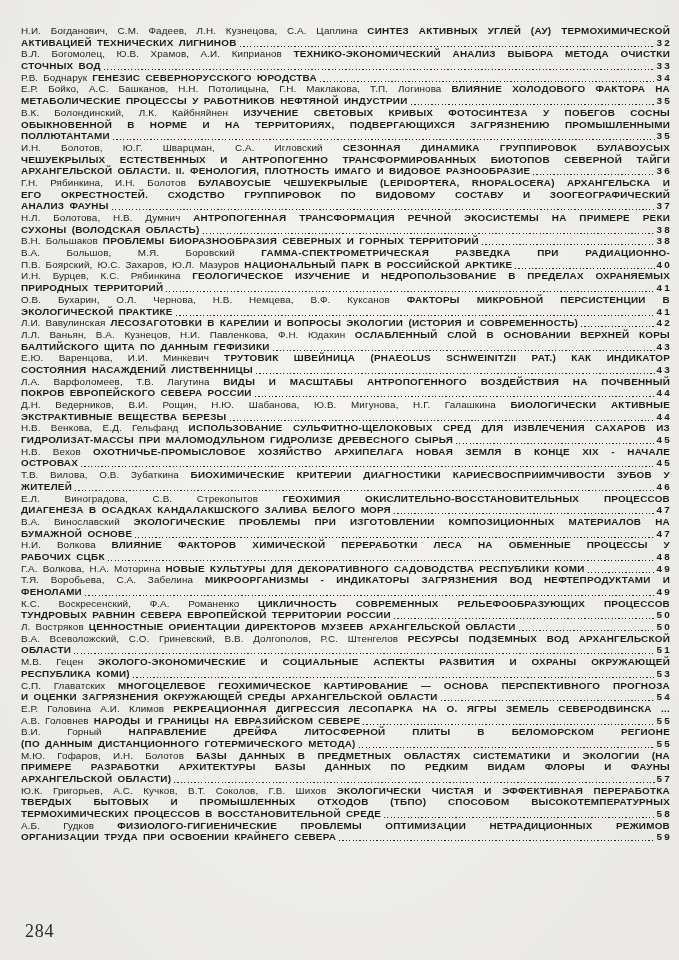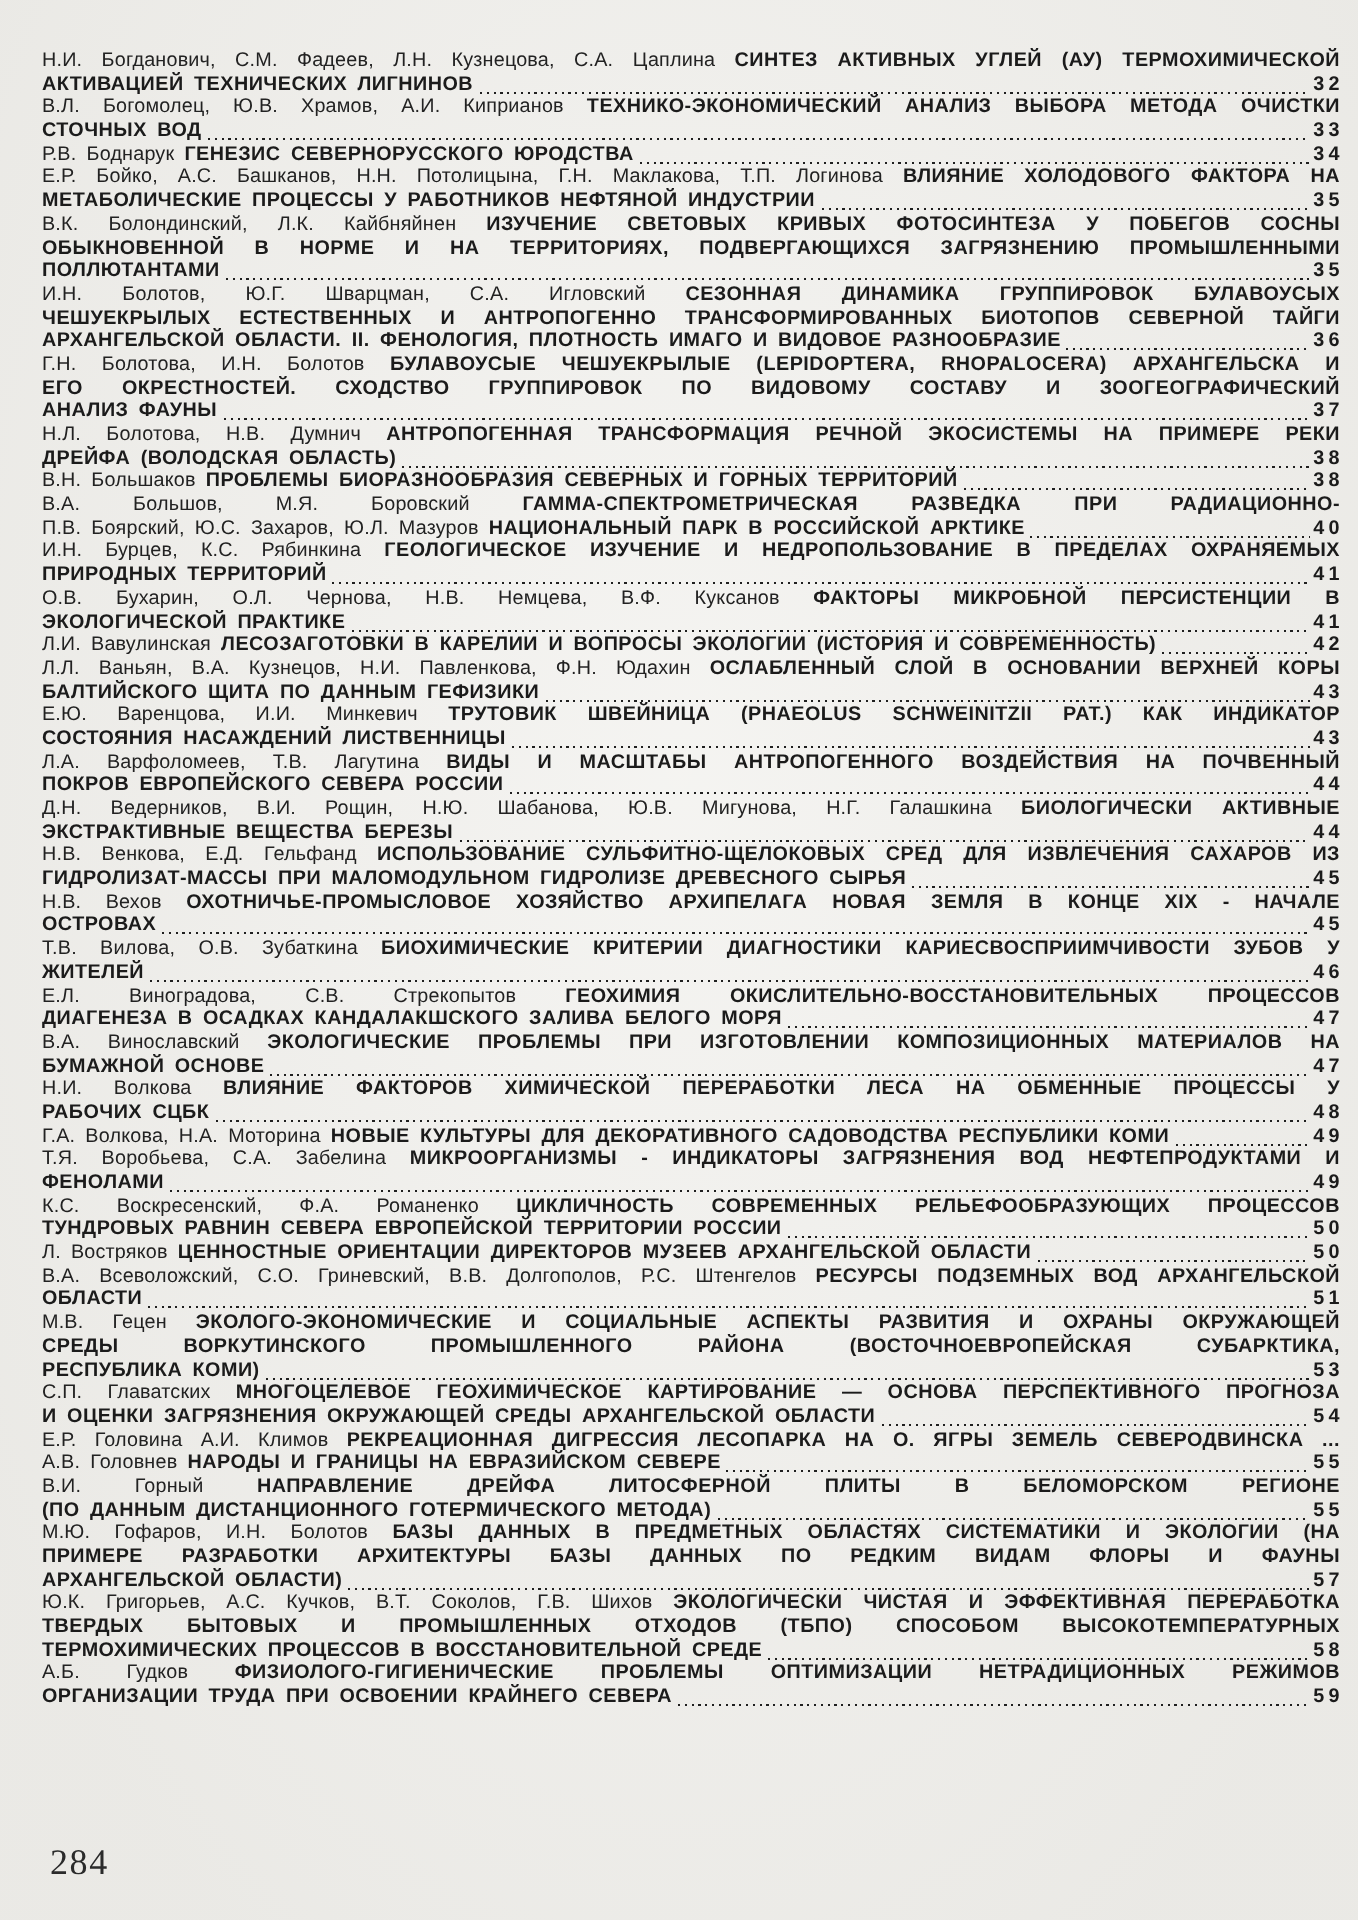--- a/index.html
+++ b/index.html
@@ -101,30 +101,30 @@
         <span class="dots"></span>
         <span class="pagenum">35</span>
       </div>
       <div class="line fill"><span class="seg authors">И.Н. Болотов, Ю.Г. Шварцман, С.А. Игловский </span> <span class="seg title">СЕЗОННАЯ ДИНАМИКА ГРУППИРОВОК БУЛАВОУСЫХ</span></div>
       <div class="line fill"><span class="seg title">ЧЕШУЕКРЫЛЫХ ЕСТЕСТВЕННЫХ И АНТРОПОГЕННО ТРАНСФОРМИРОВАННЫХ БИОТОПОВ СЕВЕРНОЙ ТАЙГИ</span></div>
       <div class="line">
         <span class="seg title">АРХАНГЕЛЬСКОЙ ОБЛАСТИ. II. ФЕНОЛОГИЯ, ПЛОТНОСТЬ ИМАГО И ВИДОВОЕ РАЗНООБРАЗИЕ</span>
         <span class="dots"></span>
         <span class="pagenum">36</span>
       </div>
-      <div class="line fill"><span class="seg authors">Г.Н. Болотова, И.Н. Болотов </span> <span class="seg title">БУЛАВОУСЫЕ ЧЕШУЕКРЫЛЫЕ (LEPIDOPTERA, RHOPALOCERA) АРХАНГЕЛЬСКА И</span></div>
+      <div class="line fill"><span class="seg authors">Г.Н. Рябинкина, И.Н. Болотов </span> <span class="seg title">БУЛАВОУСЫЕ ЧЕШУЕКРЫЛЫЕ (LEPIDOPTERA, RHOPALOCERA) АРХАНГЕЛЬСКА И</span></div>
       <div class="line fill"><span class="seg title">ЕГО ОКРЕСТНОСТЕЙ. СХОДСТВО ГРУППИРОВОК ПО ВИДОВОМУ СОСТАВУ И ЗООГЕОГРАФИЧЕСКИЙ</span></div>
       <div class="line">
         <span class="seg title">АНАЛИЗ ФАУНЫ</span>
         <span class="dots"></span>
         <span class="pagenum">37</span>
       </div>
       <div class="line fill"><span class="seg authors">Н.Л. Болотова, Н.В. Думнич </span> <span class="seg title">АНТРОПОГЕННАЯ ТРАНСФОРМАЦИЯ РЕЧНОЙ ЭКОСИСТЕМЫ НА ПРИМЕРЕ РЕКИ</span></div>
       <div class="line">
-        <span class="seg title">ДРЕЙФА (ВОЛОДСКАЯ ОБЛАСТЬ)</span>
+        <span class="seg title">СУХОНЫ (ВОЛОДСКАЯ ОБЛАСТЬ)</span>
         <span class="dots"></span>
         <span class="pagenum">38</span>
       </div>
       <div class="line">
         <span class="seg authors">В.Н. Большаков </span>
         <span class="seg title">ПРОБЛЕМЫ БИОРАЗНООБРАЗИЯ СЕВЕРНЫХ И ГОРНЫХ ТЕРРИТОРИЙ</span>
         <span class="dots"></span>
         <span class="pagenum">38</span>
       </div>
       <div class="line fill"><span class="seg authors">В.А. Большов, М.Я. Боровский </span> <span class="seg title">ГАММА-СПЕКТРОМЕТРИЧЕСКАЯ РАЗВЕДКА ПРИ РАДИАЦИОННО-</span></div>
@@ -236,21 +236,20 @@
         <span class="dots"></span>
         <span class="pagenum">50</span>
       </div>
       <div class="line fill"><span class="seg authors">В.А. Всеволожский, С.О. Гриневский, В.В. Долгополов, Р.С. Штенгелов </span> <span class="seg title">РЕСУРСЫ ПОДЗЕМНЫХ ВОД АРХАНГЕЛЬСКОЙ</span></div>
       <div class="line">
         <span class="seg title">ОБЛАСТИ</span>
         <span class="dots"></span>
         <span class="pagenum">51</span>
       </div>
       <div class="line fill"><span class="seg authors">М.В. Гецен </span> <span class="seg title">ЭКОЛОГО-ЭКОНОМИЧЕСКИЕ И СОЦИАЛЬНЫЕ АСПЕКТЫ РАЗВИТИЯ И ОХРАНЫ ОКРУЖАЮЩЕЙ</span></div>
-      <div class="line fill"><span class="seg title">СРЕДЫ ВОРКУТИНСКОГО ПРОМЫШЛЕННОГО РАЙОНА (ВОСТОЧНОЕВРОПЕЙСКАЯ СУБАРКТИКА,</span></div>
       <div class="line">
         <span class="seg title">РЕСПУБЛИКА КОМИ)</span>
         <span class="dots"></span>
         <span class="pagenum">53</span>
       </div>
       <div class="line fill"><span class="seg authors">С.П. Главатских </span> <span class="seg title">МНОГОЦЕЛЕВОЕ ГЕОХИМИЧЕСКОЕ КАРТИРОВАНИЕ — ОСНОВА ПЕРСПЕКТИВНОГО ПРОГНОЗА</span></div>
       <div class="line">
         <span class="seg title">И ОЦЕНКИ ЗАГРЯЗНЕНИЯ ОКРУЖАЮЩЕЙ СРЕДЫ АРХАНГЕЛЬСКОЙ ОБЛАСТИ</span>
         <span class="dots"></span>
         <span class="pagenum">54</span>

